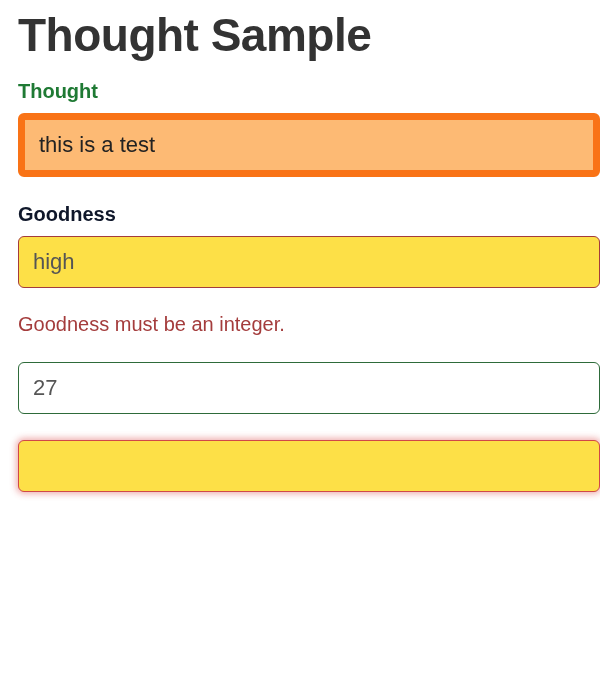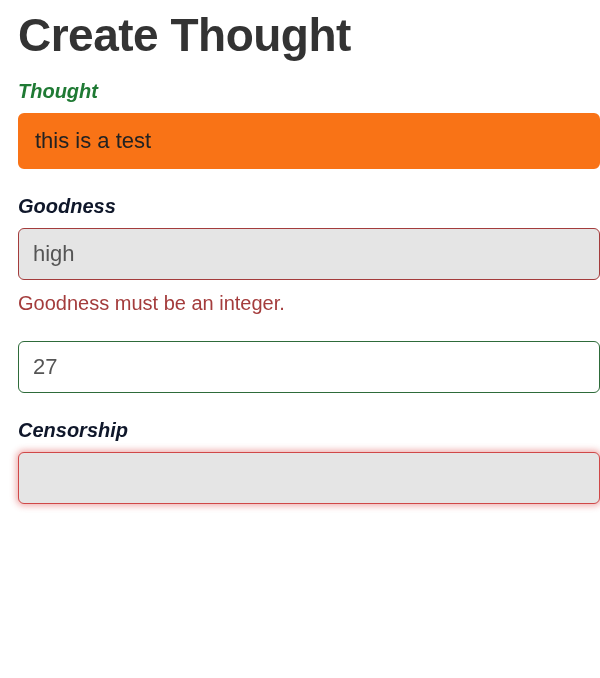--- a/index.html
+++ b/index.html
@@ -22,80 +22,78 @@
       letter-spacing: -0.5px;
     }
     .field {
       margin-bottom: 26px;
     }
     .label {
       display: block;
       font-weight: 700;
       font-size: 20px;
       margin-bottom: 10px;
-      font-style: italic;
     }
     .label-valid {
       color: #1f7a34;
     }
     .label-error {
       color: #0f172a;
     }
     .input {
       width: 100%;
       font-size: 22px;
       padding: 12px 14px;
       border-radius: 6px;
       border: 1px solid #ccc;
       outline: none;
       font-family: inherit;
       color: #444;
-      background: #e5e5e5;
+      background: #fde047;
     }
     .input-valid {
-      border: 3px solid #f97316;
-      background: #f97316;
+      border: 7px solid #f97316;
+      background: #fdba74;
       color: #222;
     }
     .input-valid-plain {
       border: 1px solid #2e6b3a;
       background: #fff;
       color: #555;
     }
     .input-error {
       border: 1px solid #a43c3c;
       color: #555;
     }
     .input-error-glow {
       border: 1px solid #d04848;
       box-shadow: 0 0 6px 2px rgba(220, 80, 80, 0.45);
     }
     .error-msg {
       font-size: 20px;
       color: #a43c3c;
-      margin-top: 12px;
+      margin-top: 25px;
       font-weight: 400;
     }
   </style>
 </head>
 <body>
 
-<h1>Create Thought</h1>
+<h1>Thought Sample</h1>
 
 <div class="field">
   <label class="label label-valid">Thought</label>
   <input type="text" class="input input-valid" value="this is a test" style="">
 </div>
 
 <div class="field">
   <label class="label label-error">Goodness</label>
   <input type="text" class="input input-error" value="high" style="">
   <div class="error-msg">Goodness must be an integer.</div>
 </div>
 
 <div class="field">
   <input type="text" class="input input-valid-plain" value="27" style="">
 </div>
 
 <div class="field">
-  <label class="label label-error">Censorship</label>
   <input type="text" class="input input-error-glow" value="" style="">
 </div>
 
 </body></html>

